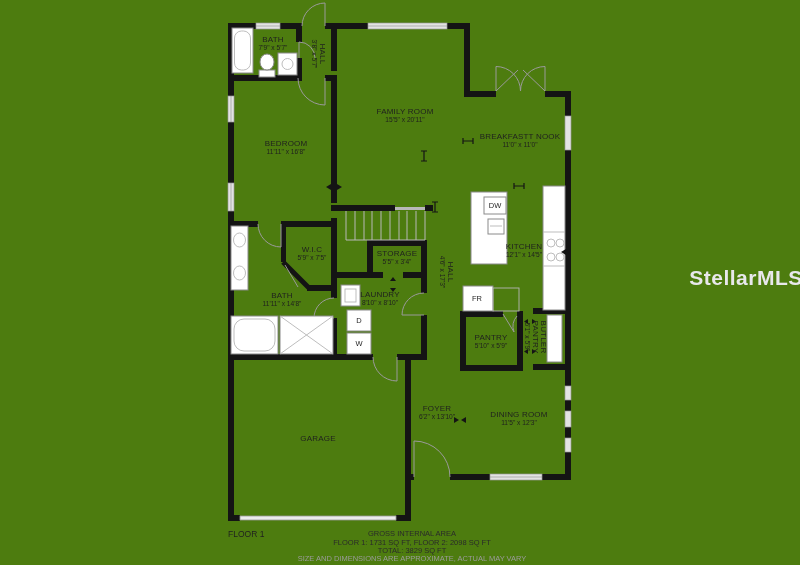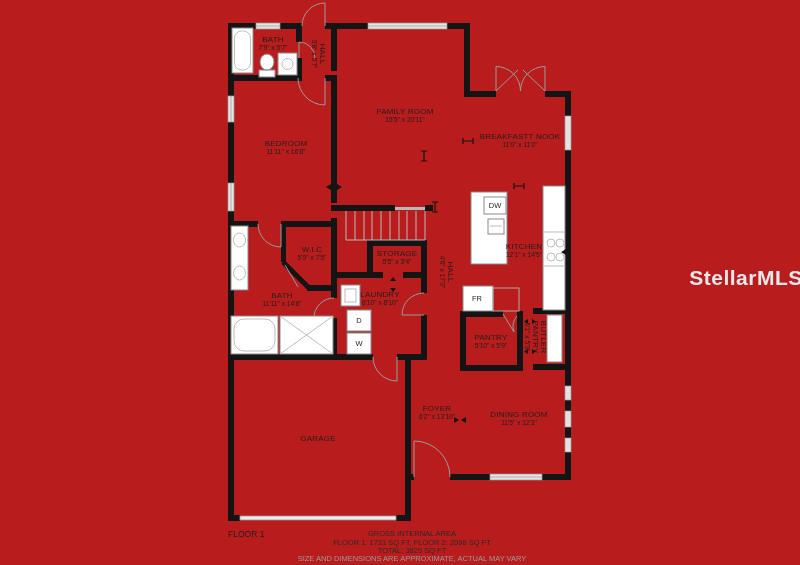--- a/index.html
+++ b/index.html
@@ -1,16 +1,16 @@
 <!DOCTYPE html>
 <html><head>
 <meta charset="utf-8">
 <style>
   html,body{margin:0;padding:0;background:#ffffff;}
-  .stage{position:relative;width:800px;height:565px;background:#b91c1c;overflow:hidden;
+  .stage{position:relative;width:800px;height:565px;background:#4d7c0f;overflow:hidden;
          font-family:"Liberation Sans",sans-serif;}
   .stage svg{position:absolute;left:0;top:0;}
   .watermark{position:absolute;left:688px;top:266px;width:116px;text-align:center;
              font-size:21px;letter-spacing:.5px;color:#e8e8eb;font-weight:bold;
              font-family:"Liberation Sans",sans-serif;user-select:none;}
   
   .rn{font-size:8px;fill:#1f1f1f;text-anchor:middle;letter-spacing:.2px;}
   .rd{font-size:6.6px;fill:#1f1f1f;text-anchor:middle;}
   .ap{font-size:7.5px;fill:#1f1f1f;text-anchor:middle;}
   .ft{font-size:7.5px;fill:#2a2a2a;text-anchor:middle;}

